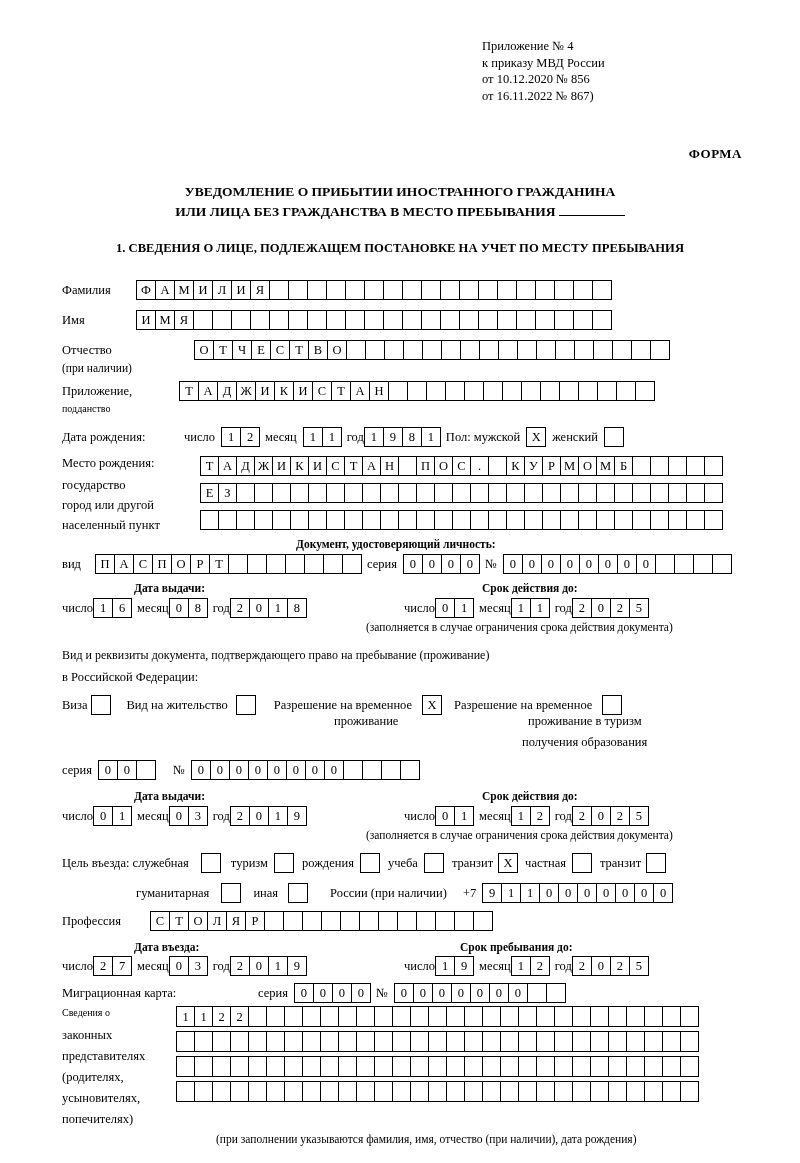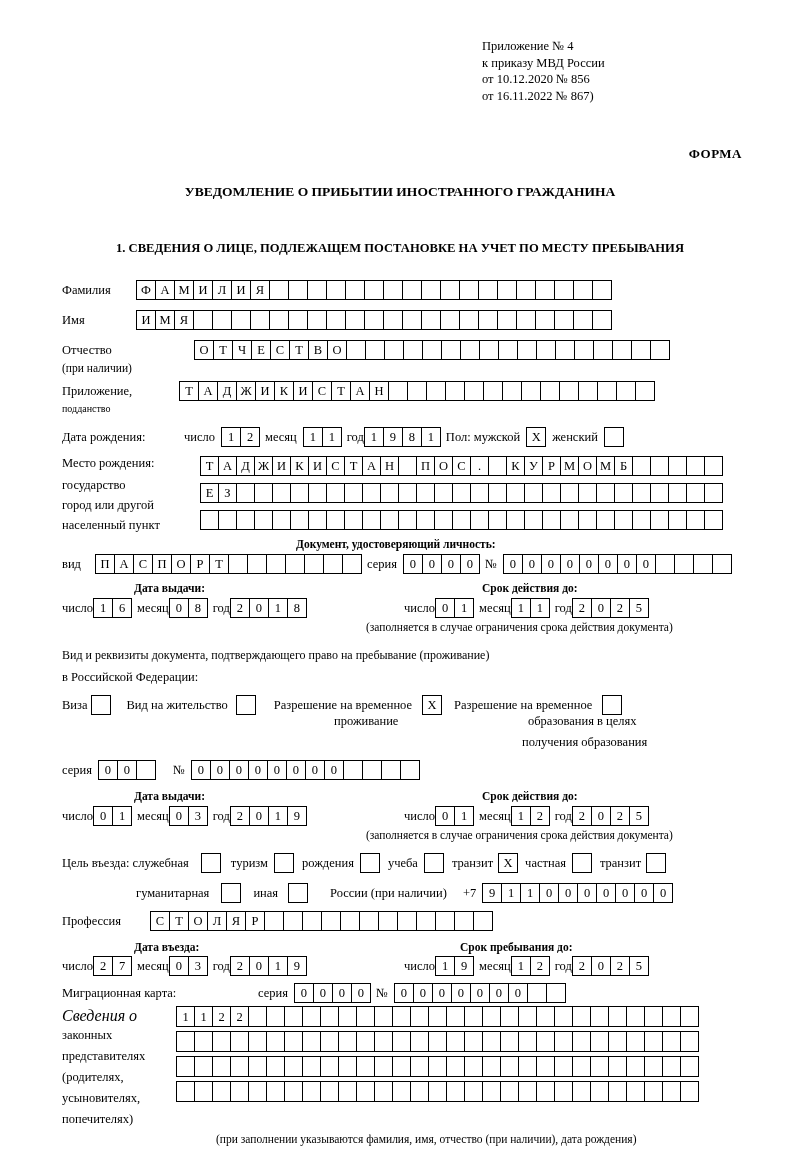--- a/index.html
+++ b/index.html
@@ -125,20 +125,21 @@
     <div>Приложение № 4</div>
     <div>к приказу МВД России</div>
     <div>от 10.12.2020 № 856</div>
     <div>от 16.11.2022 № 867)</div>
   </div>
 
   <div class="forma">ФОРМА</div>
 
   <div class="title">
     <div>УВЕДОМЛЕНИЕ О ПРИБЫТИИ ИНОСТРАННОГО ГРАЖДАНИНА</div>
+    <div><span>ИЛИ ЛИЦА БЕЗ ГРАЖДАНСТВА В МЕСТО ПРЕБЫВАНИЯ</span> <span class="ul"></span></div>
   </div>
 
   <div class="section1">1. СВЕДЕНИЯ О ЛИЦЕ, ПОДЛЕЖАЩЕМ ПОСТАНОВКЕ НА УЧЕТ ПО МЕСТУ ПРЕБЫВАНИЯ</div>
 
   <div class="row" style="top:280px; left:62px;">
     <span class="lbl" style="width:74px;">Фамилия</span>
     <span class="cells" id="cells-surname">
         <span class="cell" style="width: 20px; height: 20px; line-height: 19px;">Ф</span>
         <span class="cell" style="width: 20px; height: 20px; line-height: 19px;">А</span>
         <span class="cell" style="width: 20px; height: 20px; line-height: 19px;">М</span>
@@ -508,21 +509,21 @@
     <span class="lbl">Вид на жительство</span>
     <span class="chk" style="margin-left:8px;"></span>
     <span style="display:inline-block;width:18px;"></span>
     <span class="lbl">Разрешение на временное</span>
     <span class="chk" style="margin-left:10px;">Х</span>
     <span style="display:inline-block;width:12px;"></span>
     <span class="lbl">Разрешение на временное</span>
     <span class="chk" style="margin-left:10px;"></span>
   </div>
   <div class="sub" style="top:714px; left:334px; font-size:12.5px;">проживание</div>
-  <div class="sub" style="top:714px; left:528px; font-size:12.5px;">образования в целях</div>
+  <div class="sub" style="top:714px; left:528px; font-size:12.5px;">проживание в туризм</div>
   <div class="sub" style="top:735px; left:522px; font-size:12.5px;">получения образования</div>
 
   <div class="row" style="top:760px; left:62px;">
     <span class="lbl">серия</span>
     <span class="gap"></span>
     <span class="cells" id="cells-sd-series">
         <span class="cell" style="width: 20px; height: 20px; line-height: 19px;">0</span>
         <span class="cell" style="width: 20px; height: 20px; line-height: 19px;">0</span>
         <span class="cell" style="width: 20px; height: 20px; line-height: 19px;"></span>
       </span>
@@ -729,21 +730,21 @@
         <span class="cell" style="width: 20px; height: 20px; line-height: 19px;">0</span>
         <span class="cell" style="width: 20px; height: 20px; line-height: 19px;">0</span>
         <span class="cell" style="width: 20px; height: 20px; line-height: 19px;">0</span>
         <span class="cell" style="width: 20px; height: 20px; line-height: 19px;">0</span>
         <span class="cell" style="width: 20px; height: 20px; line-height: 19px;">0</span>
         <span class="cell" style="width: 20px; height: 20px; line-height: 19px;"></span>
         <span class="cell" style="width: 20px; height: 20px; line-height: 19px;"></span>
       </span>
   </div>
 
-  <div class="sub" style="top:1007px; left:62px; font-size:16px;font-style:italic;">Сведения о</div>
+  <div class="sub" style="top:1007px; left:62px; font-size:10px;">Сведения о</div>
   <div class="sub" style="top:1028px; left:62px; font-size:12.5px;">законных</div>
   <div class="sub" style="top:1049px; left:62px; font-size:12.5px;">представителях</div>
   <div class="sub" style="top:1070px; left:62px; font-size:12.5px;">(родителях,</div>
   <div class="sub" style="top:1091px; left:62px; font-size:12.5px;">усыновителях,</div>
   <div class="sub" style="top:1112px; left:62px; font-size:12.5px;">попечителях)</div>
 
   <div class="row" style="top:1006px; left:176px;">
     <span class="cells" id="cells-lr1">
         <span class="cell" style="width: 19px; height: 21px; line-height: 20px;">1</span>
         <span class="cell" style="width: 19px; height: 21px; line-height: 20px;">1</span>

